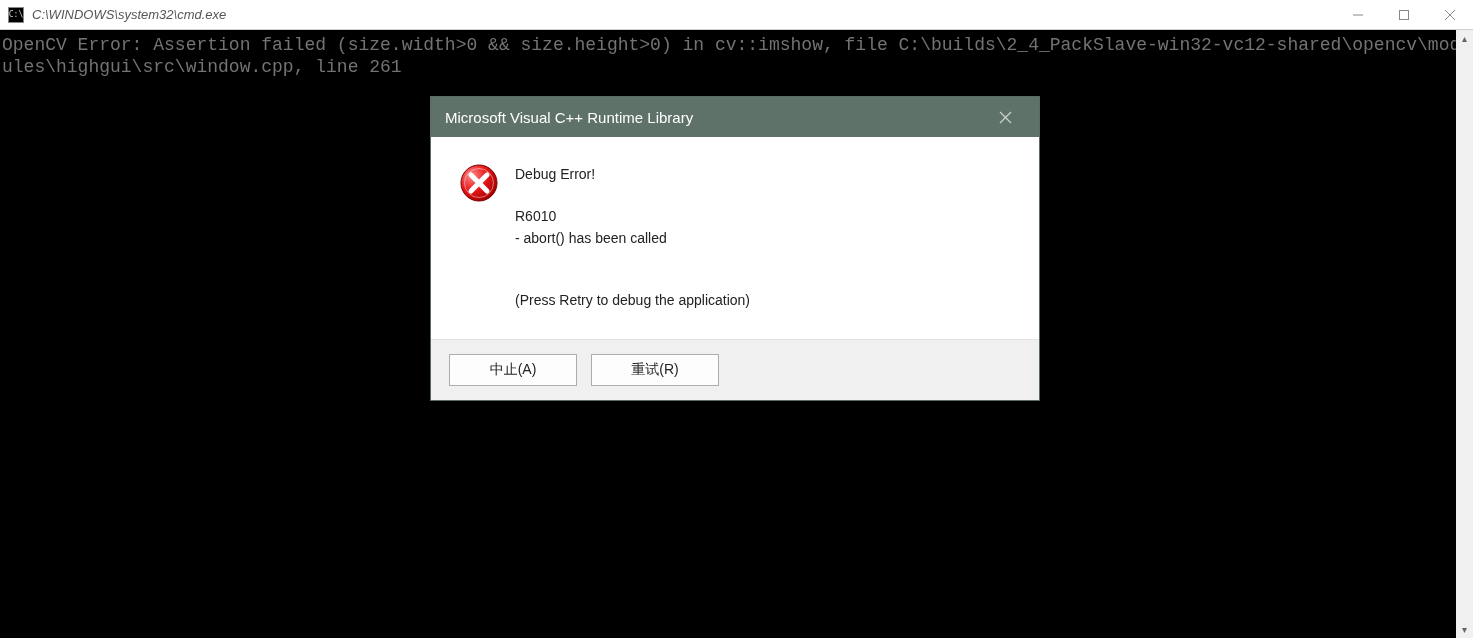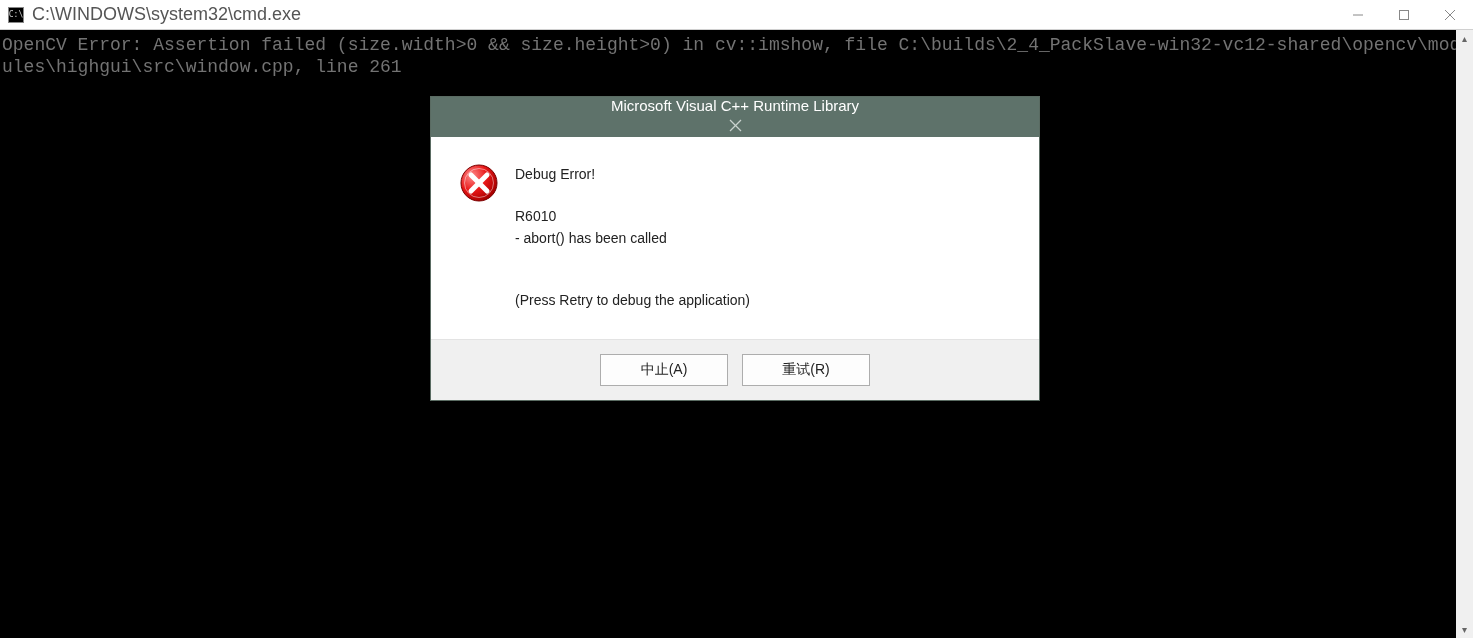--- a/index.html
+++ b/index.html
@@ -27,23 +27,24 @@
       border: 1px solid #888;
       display: flex;
       align-items: center;
       justify-content: center;
       font-size: 8px;
       color: #ccc;
       font-family: monospace;
     }
     .cmd-titlebar .title {
       margin-left: 8px;
-      font-size: 18px;
+      font-size: 13px;
       color: #555;
       flex: 1;
+      font-style: italic;
     }
     .cmd-titlebar .win-controls {
       display: flex;
       height: 100%;
     }
     .cmd-titlebar .win-btn {
       width: 46px;
       height: 100%;
       display: flex;
       align-items: center;
@@ -96,21 +97,20 @@
       box-shadow: 0 8px 30px rgba(0,0,0,0.5);
       border: 1px solid #5a6b62;
     }
     .dialog-titlebar {
       height: 40px;
       background: #5e726a;
       display: flex;
       align-items: center;
       padding: 0 14px;
       color: #fff;
-      flex-direction: column;
     }
     .dialog-titlebar .dlg-title {
       font-size: 15px;
       flex: 1;
     }
     .dialog-titlebar .dlg-close {
       width: 40px;
       height: 100%;
       display: flex;
       align-items: center;
@@ -143,21 +143,21 @@
     .text-col .program-block {
       margin-bottom: 20px;
     }
     .text-col .code-block {
       margin-bottom: 40px;
     }
     .dialog-footer {
       background: #f0f0f0;
       padding: 14px 18px;
       display: flex;
-      justify-content: center;
+      justify-content: flex-start;
       gap: 14px;
       border-top: 1px solid #e3e3e3;
     }
     .dlg-btn {
       min-width: 128px;
       height: 32px;
       background: #fdfdfd;
       border: 1px solid #adadad;
       font-size: 14px;
       color: #222;

